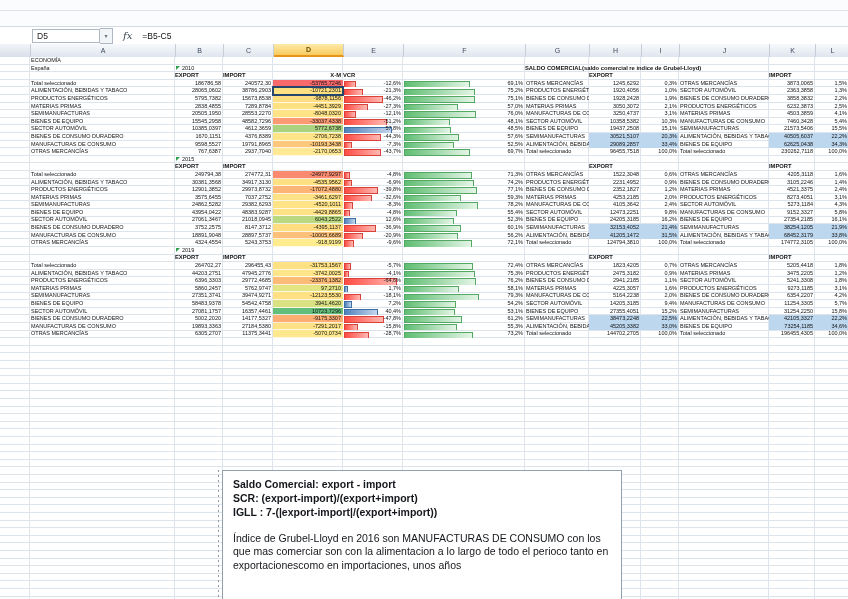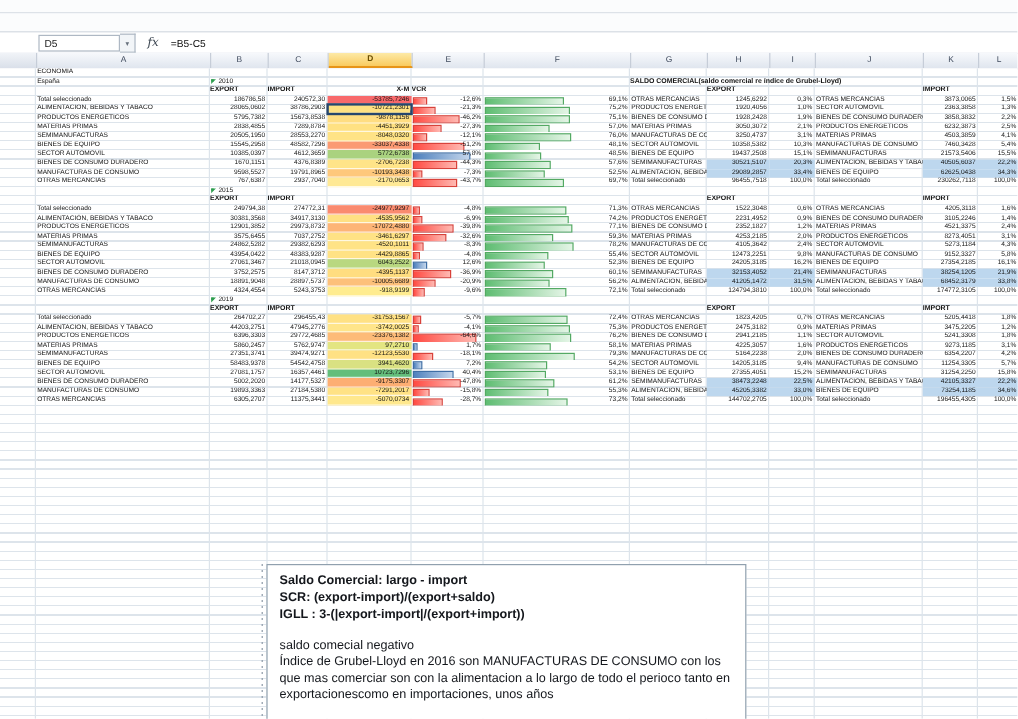--- a/index.html
+++ b/index.html
@@ -762,20 +762,19 @@
         <div class="c cat" style="width: 64px;">Total seleccionado</div>
         <div class="c num" style="width: 52px;">144702,2705</div>
         <div class="c num" style="width: 38px;">100,0%</div>
         <div class="c cat" style="width: 90px;">Total seleccionado</div>
         <div class="c num" style="width: 46px;">196455,4305</div>
         <div class="c num" style="width: 34px;">100,0%</div>
       </div>
     </div>
   <div class="nb-dots"></div>
   <div id="notebox">
-      <div class="nb-f">Saldo Comercial: largo - import</div>
-      <div class="nb-f">SCR: (export-import)/(export+saldo)</div>
-      <div class="nb-f">IGLL : 3-(|export-import|/(export+import))</div>
+      <div class="nb-f">Saldo Comercial: export - import</div>
+      <div class="nb-f">SCR: (export-import)/(export+import)</div>
+      <div class="nb-f">IGLL : 7-(|export-import|/(export+import))</div>
       <div class="nb-gap"></div>
-      <div>saldo comecial negativo</div>
       <div>Índice de Grubel-Lloyd en 2016 son MANUFACTURAS DE CONSUMO con los que mas comerciar son con la alimentacion a lo largo de todo el perioco  tanto en exportacionescomo en importaciones, unos años</div>
     </div>
 </div>
 
 </body></html>

